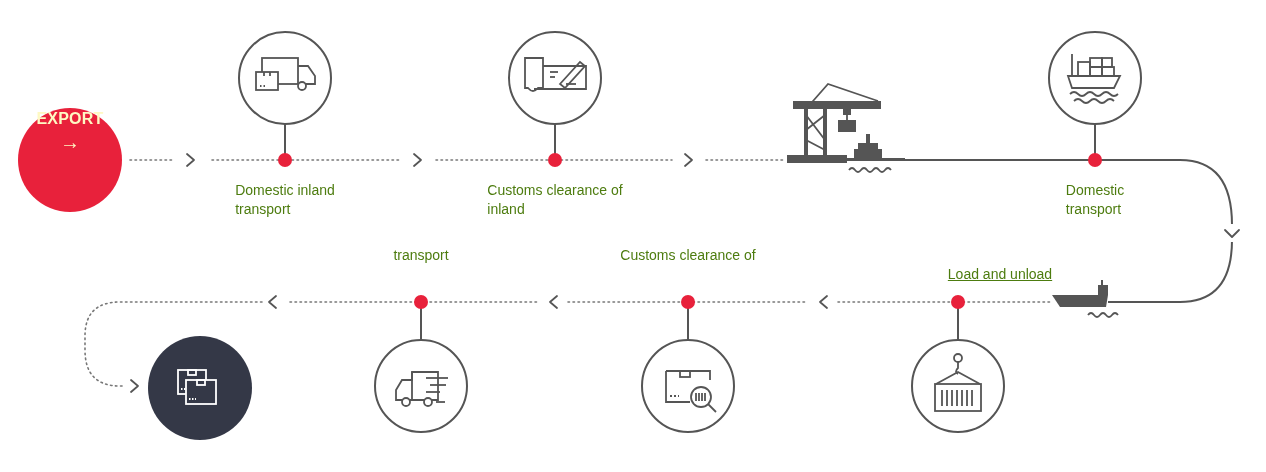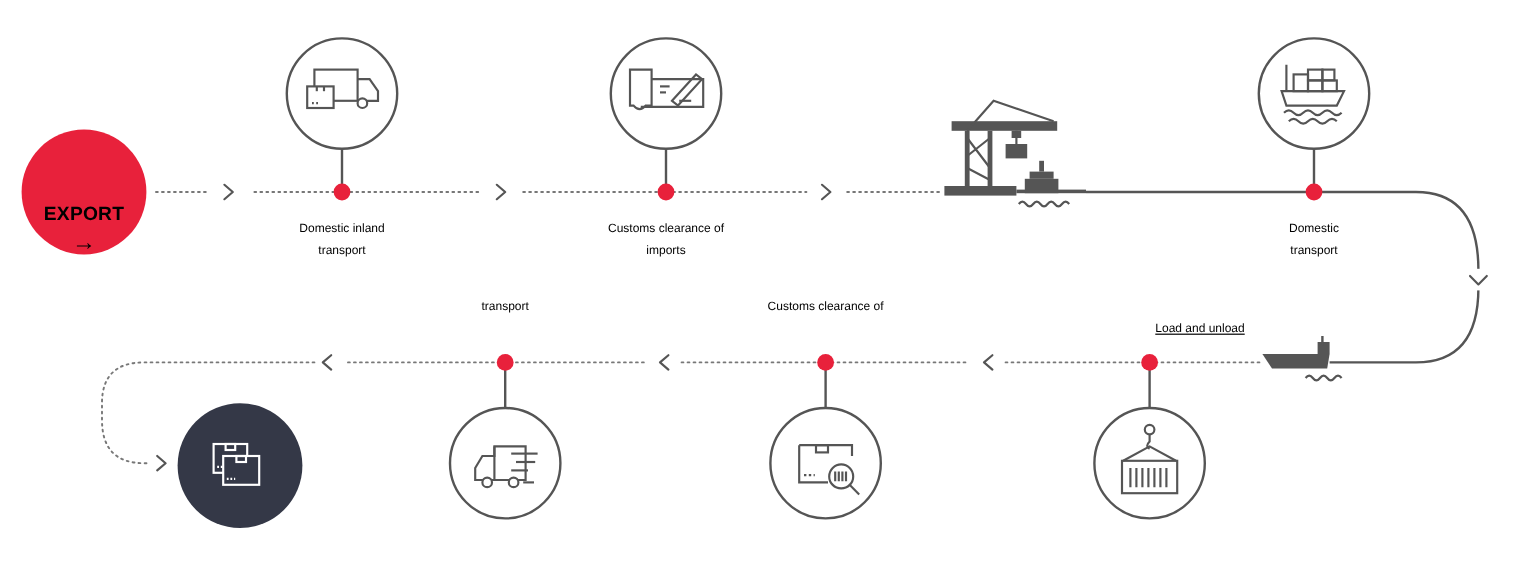--- a/index.html
+++ b/index.html
@@ -1,23 +1,23 @@
 <!DOCTYPE html>
 <html><head>
 <meta charset="utf-8">
 <style>
   html, body { margin: 0; padding: 0; background: #ffffff; }
   body { width: 1266px; height: 472px; position: relative; overflow: hidden;
          font-family: "Liberation Sans", "DejaVu Sans", sans-serif; color: #333745; }
   svg.flow { position: absolute; left: 0; top: 0; }
-  .label { position: absolute; text-align: center; font-size: 10px; line-height: 19px;
-           color: #000000; white-space: nowrap; transform: translateX(-50%); }
+  .label { position: absolute; font-size: 14px; line-height: 19px;
+           color: #4d7c0f; white-space: nowrap; transform: translateX(-50%); }
   .export-btn { position: absolute; left: 18px; top: 108px; width: 104px; height: 104px;
-                border-radius: 50%; background: #e8213b; color: #000000; display: flex;
-                flex-direction: column; align-items: center; justify-content: flex-end;
+                border-radius: 50%; background: #e8213b; color: #fef9c3; display: flex;
+                flex-direction: column; align-items: center; justify-content: flex-start;
                 cursor: pointer; }
   .export-btn .t { font-size: 16px; font-weight: bold; letter-spacing: 0.2px; margin-top: 2px; }
   .export-btn .a { font-size: 20px; line-height: 20px; margin-top: 4px; }
   .final { position: absolute; left: 148px; top: 336px; width: 104px; height: 104px;
            border-radius: 50%; background: #343847; }
 </style>
 </head>
 <body>
 
 <svg class="flow" width="1266" height="472" viewBox="0 0 1266 472">
@@ -179,21 +179,21 @@
     </g>
   </svg>
 </div>
 
 <div class="label" style="left:285px;top:181px;">
   <div>Domestic inland</div>
   <div>transport</div>
 </div>
 <div class="label" style="left:555px;top:181px;">
   <div>Customs clearance of</div>
-  <div>imports</div>
+  <div>inland</div>
 </div>
 <div class="label" style="left:1095px;top:181px;">
   <div>Domestic</div>
   <div>transport</div>
 </div>
 <div class="label" style="left:1000px;top:265px;text-decoration:underline;">
   <div>Load and unload</div>
 </div>
 <div class="label" style="left:688px;top:246px;">
   <div>Customs clearance of</div>

